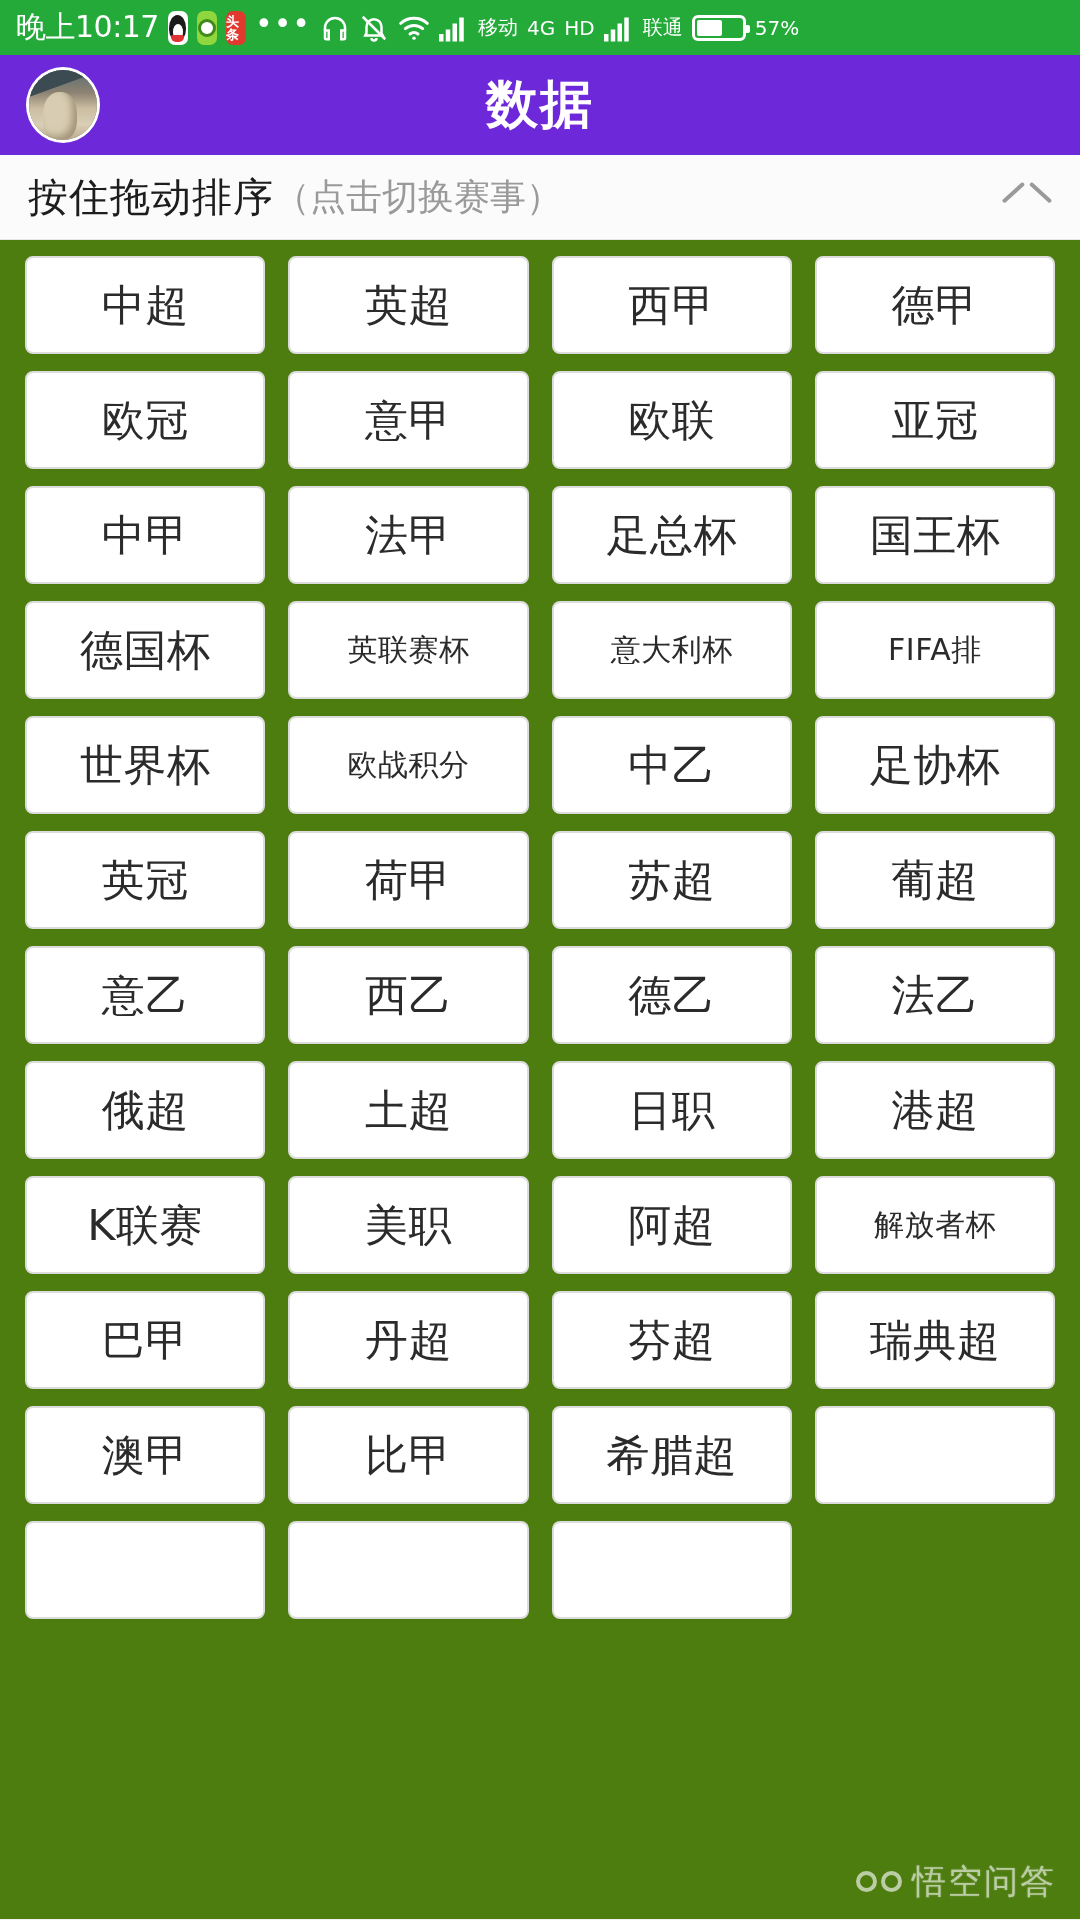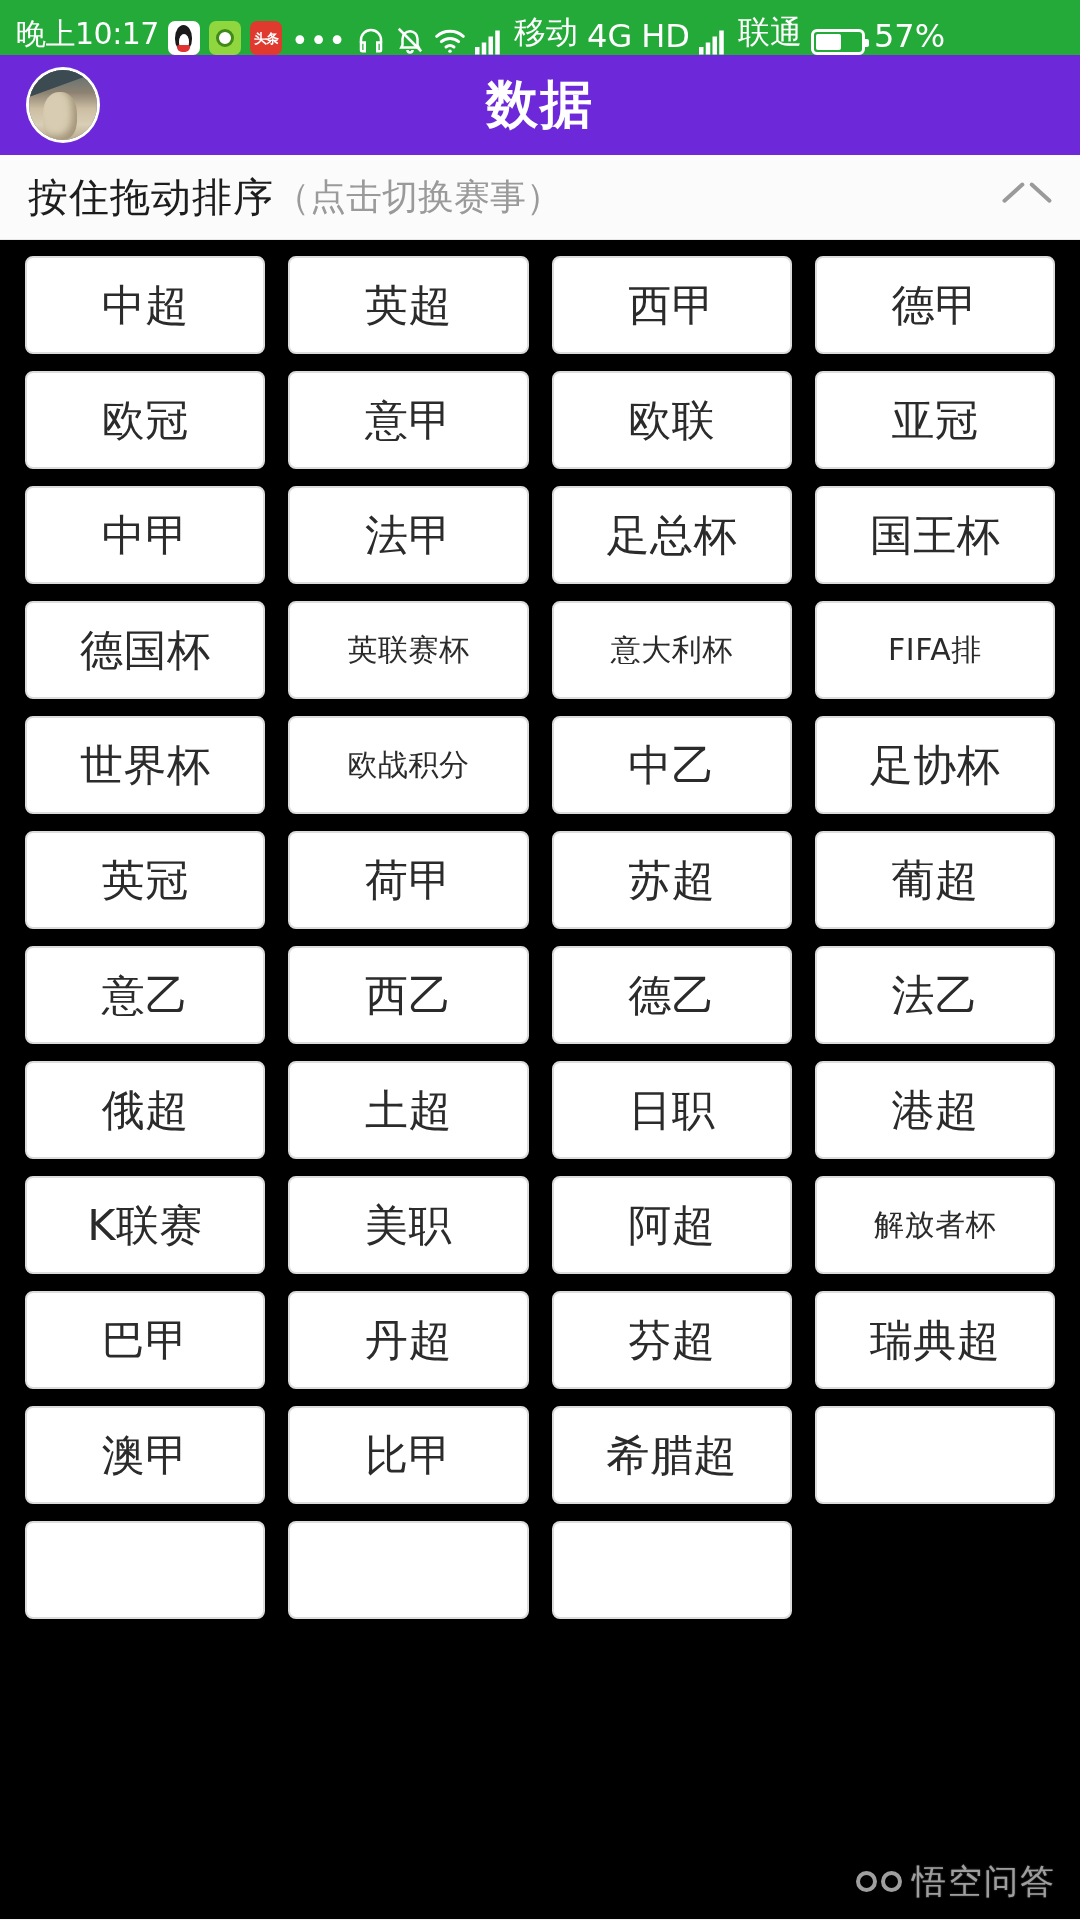--- a/index.html
+++ b/index.html
@@ -19,40 +19,40 @@
     width: 1080px;
     height: 1920px;
     overflow: hidden;
   }
 
   
   .statusbar {
     height: 55px;
     background: #23aa39;
     display: flex;
-    align-items: flex-end;
+    align-items: center;
     padding: 0 14px 0 16px;
     box-sizing: border-box;
     color: #ffffff;
     gap: 9px;
   }
   .sb-time {
     font-size: 30px;
     letter-spacing: -0.5px;
     white-space: nowrap;
     color: #ffffff;
   }
   .sb-icon {
     display: inline-flex;
     align-items: center;
     justify-content: center;
     flex: 0 0 auto;
   }
   .appicon {
-    width: 32px;
+    width: 20px;
     height: 34px;
     border-radius: 7px;
     display: inline-flex;
     align-items: center;
     justify-content: center;
     font-size: 15px;
     line-height: 1;
     overflow: hidden;
     position: relative;
   }
@@ -89,21 +89,21 @@
   }
   .appicon.red { background: #e03a2f; color: #fff; font-weight: bold; font-size: 13px; letter-spacing: -1px;}
   .sb-dots {
     font-size: 30px;
     line-height: 0.4;
     letter-spacing: 1px;
     color: #fff;
     padding-bottom: 8px;
   }
   .sb-text {
-    font-size: 32px;
+    font-size: 20px;
     color: #ffffff;
     white-space: nowrap;
   }
   .sb-batt {
     width: 54px; height: 26px;
     border: 3px solid #ffffff;
     border-radius: 6px;
     position: relative;
     box-sizing: border-box;
     display: inline-block;
@@ -204,21 +204,21 @@
     width: 28px;
     height: 4px;
     background: #9a9a9a;
     border-radius: 2px;
   }
   .chev:before { left: -1px; transform: rotate(-42deg); transform-origin: left center; }
   .chev:after  { right: -1px; transform: rotate(42deg); transform-origin: right center; }
 
   
   .grid-wrap {
-    background: #000000;
+    background: #4d7c0f;
     padding: 16px 25px 0 25px;
     box-sizing: border-box;
     height: calc(1920px - 55px - 100px - 86px);
     overflow: hidden;
     position: relative;
   }
   .grid {
     display: grid;
     grid-template-columns: repeat(4, 1fr);
     column-gap: 23px;

